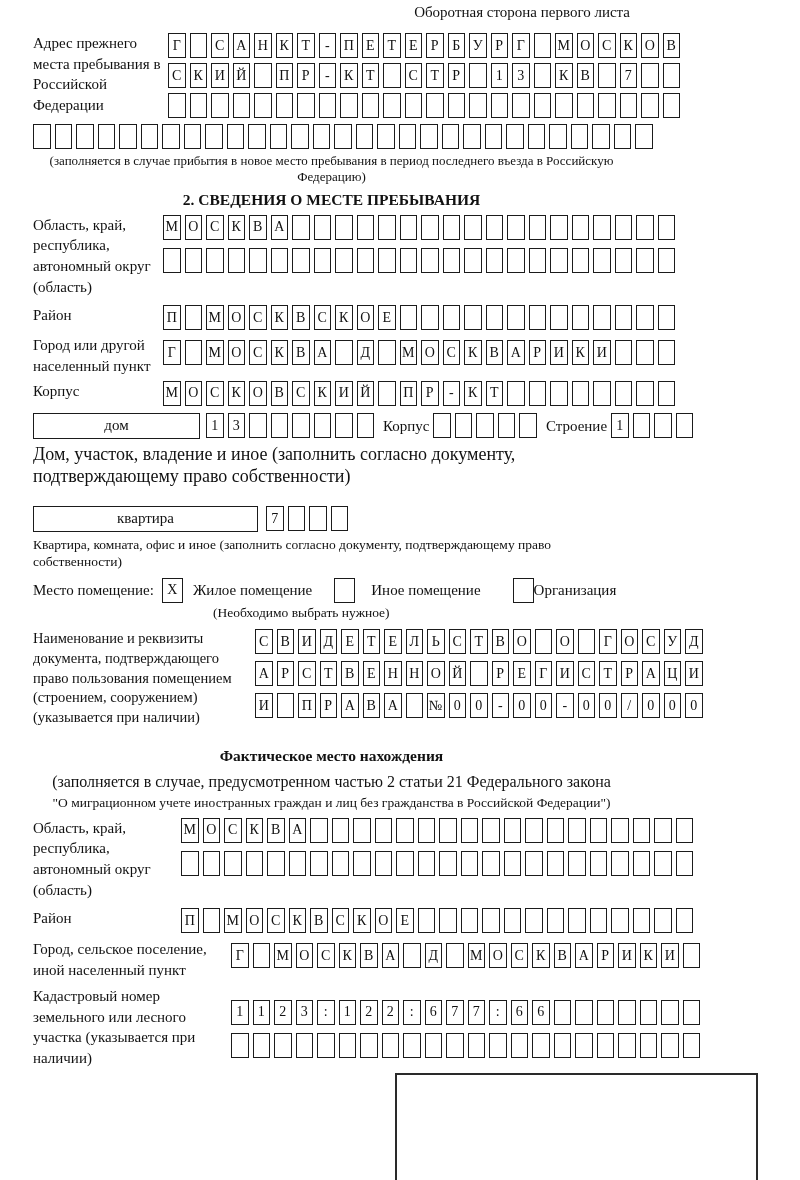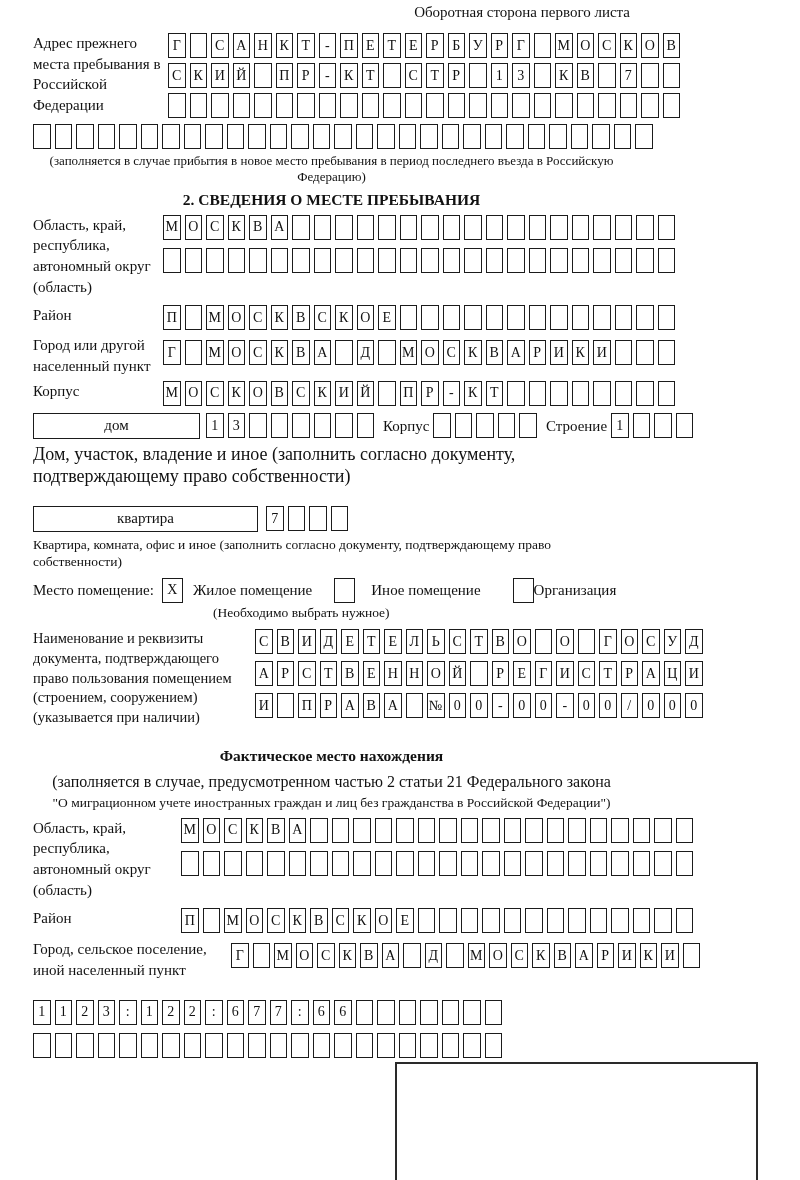--- a/index.html
+++ b/index.html
@@ -543,20 +543,21 @@
         <div class="cell">А</div>
         <div class="cell">Р</div>
         <div class="cell">И</div>
         <div class="cell">К</div>
         <div class="cell">И</div>
         <div class="cell"></div>
       </div>
   </div>
 
   <div class="frow" style="margin-top:5px">
+    <div class="label" style="width:198px">Кадастровый номер земельного или лесного участка (указывается при наличии)</div>
     <div class="stack" style="gap:8px;margin-top:14px">
       <div class="cells">
           <div class="cell">1</div>
           <div class="cell">1</div>
           <div class="cell">2</div>
           <div class="cell">3</div>
           <div class="cell">:</div>
           <div class="cell">1</div>
           <div class="cell">2</div>
           <div class="cell">2</div>

